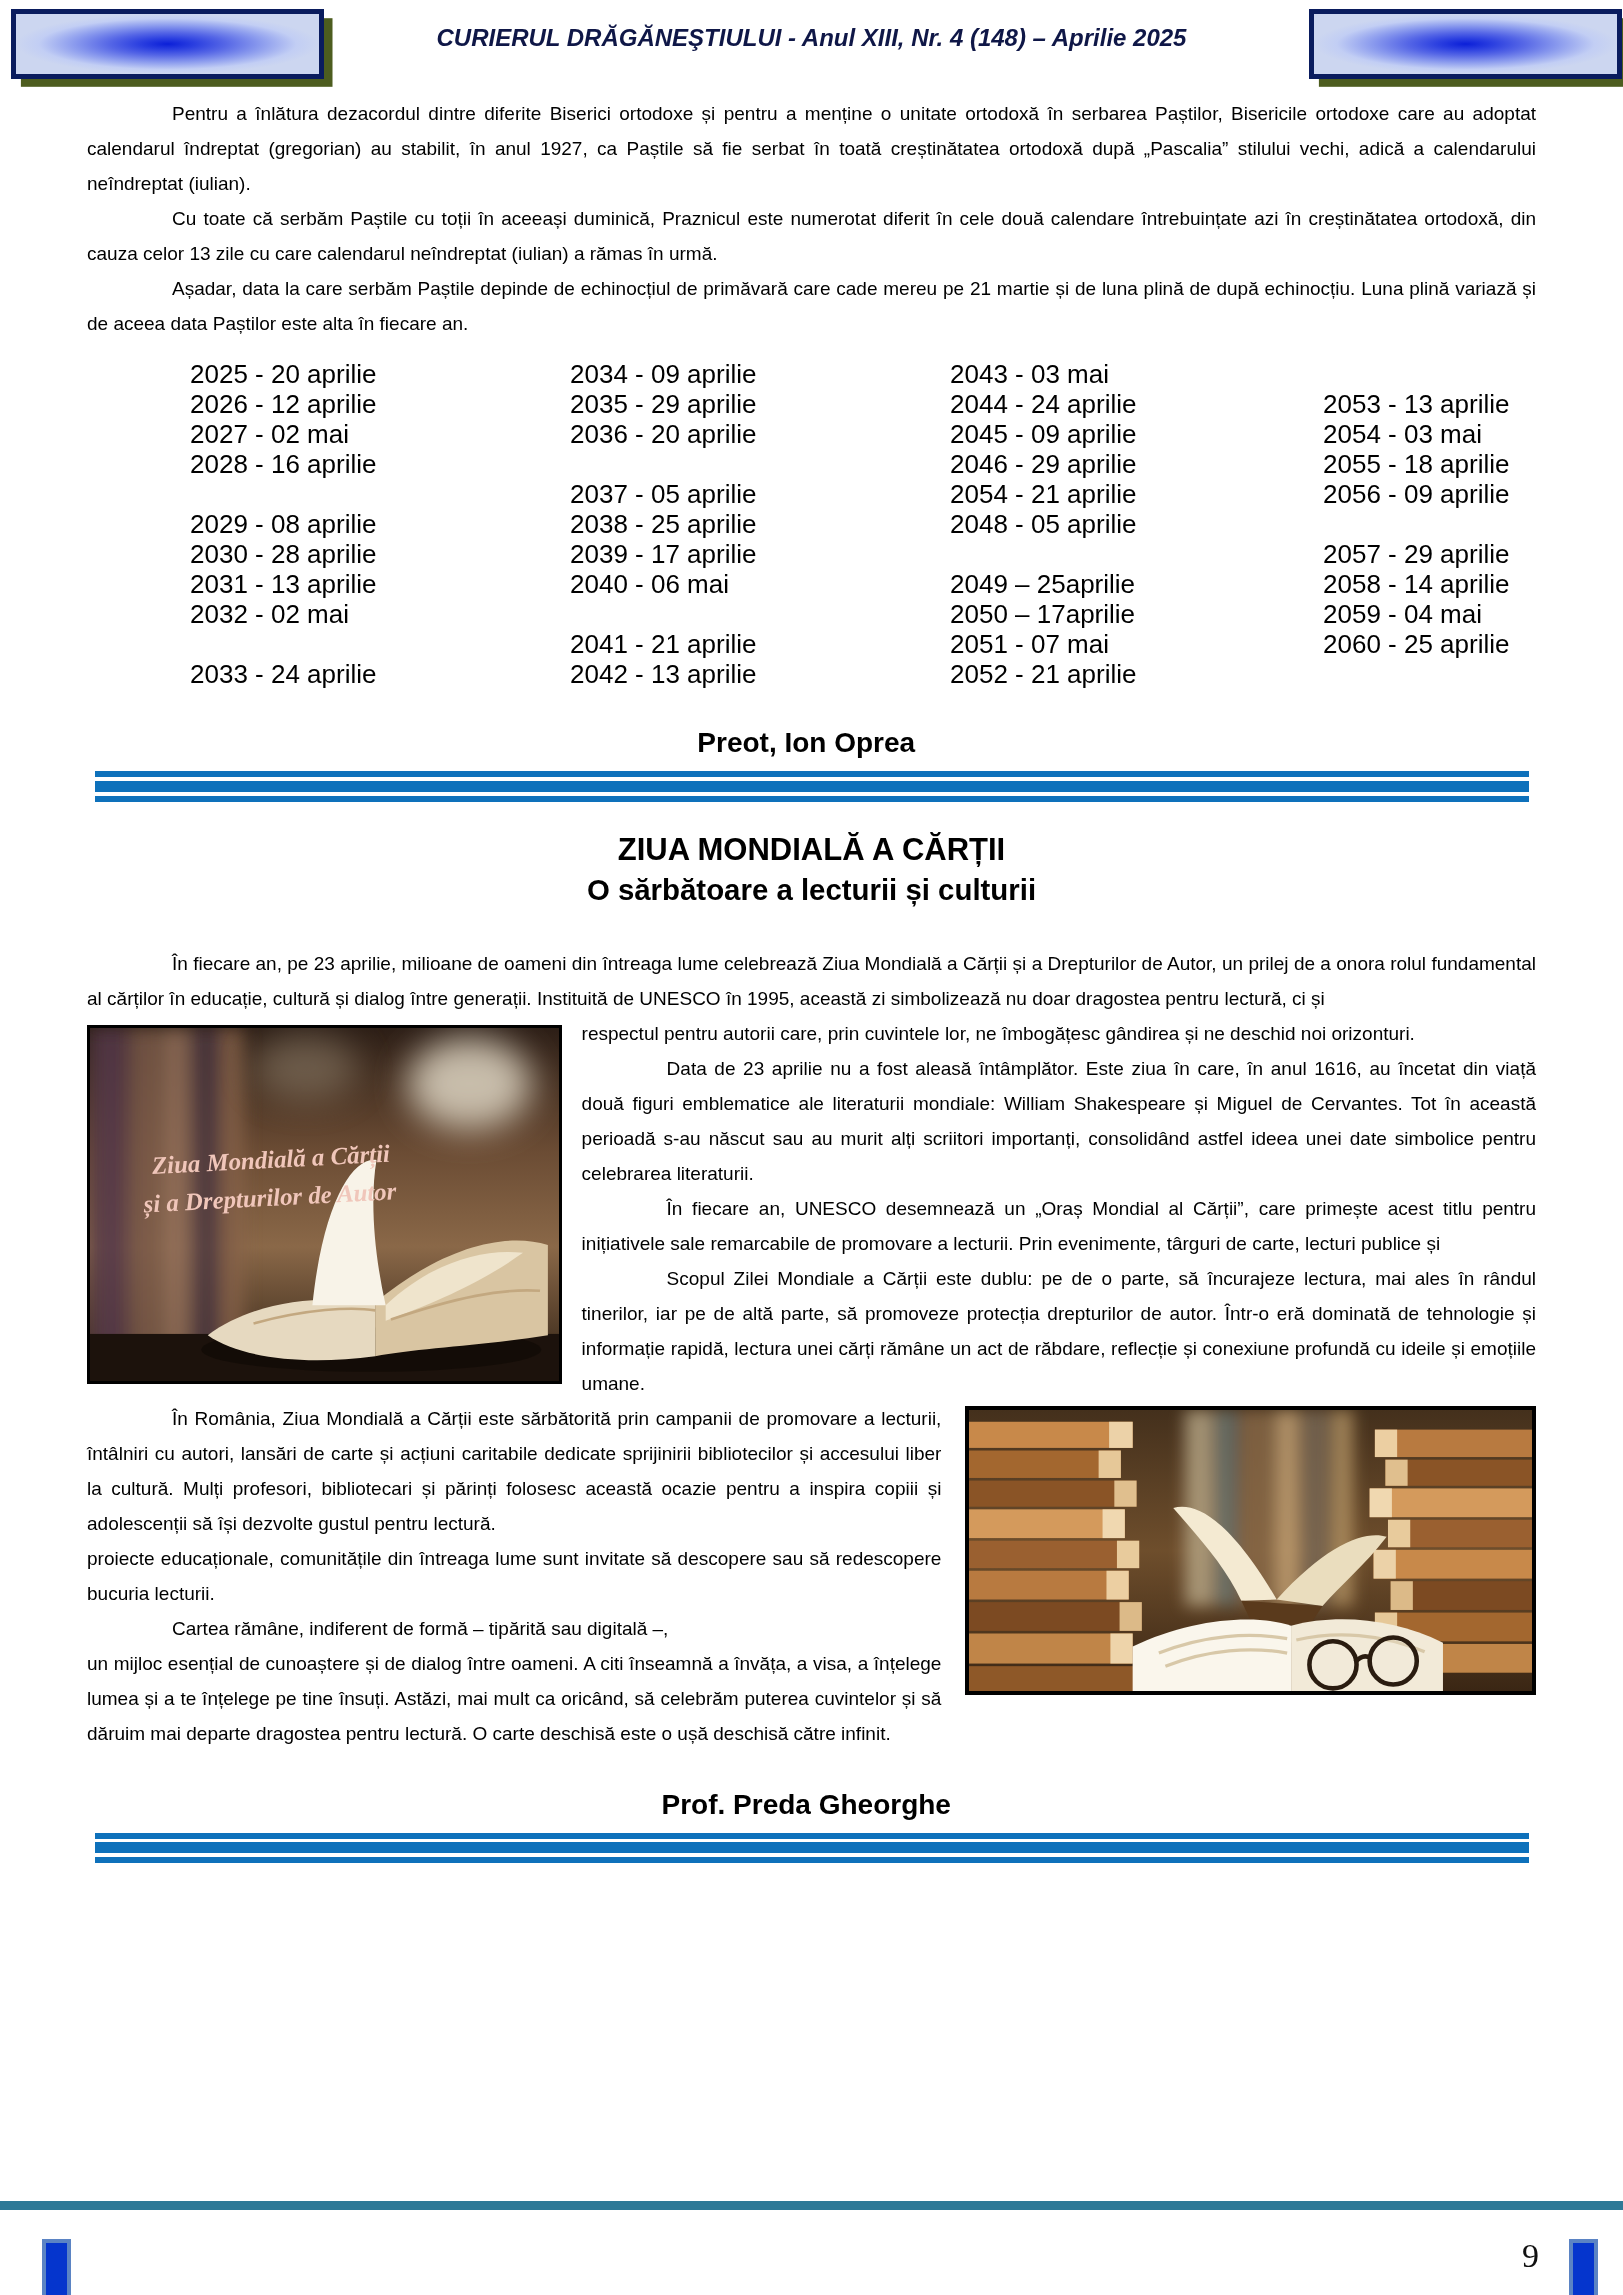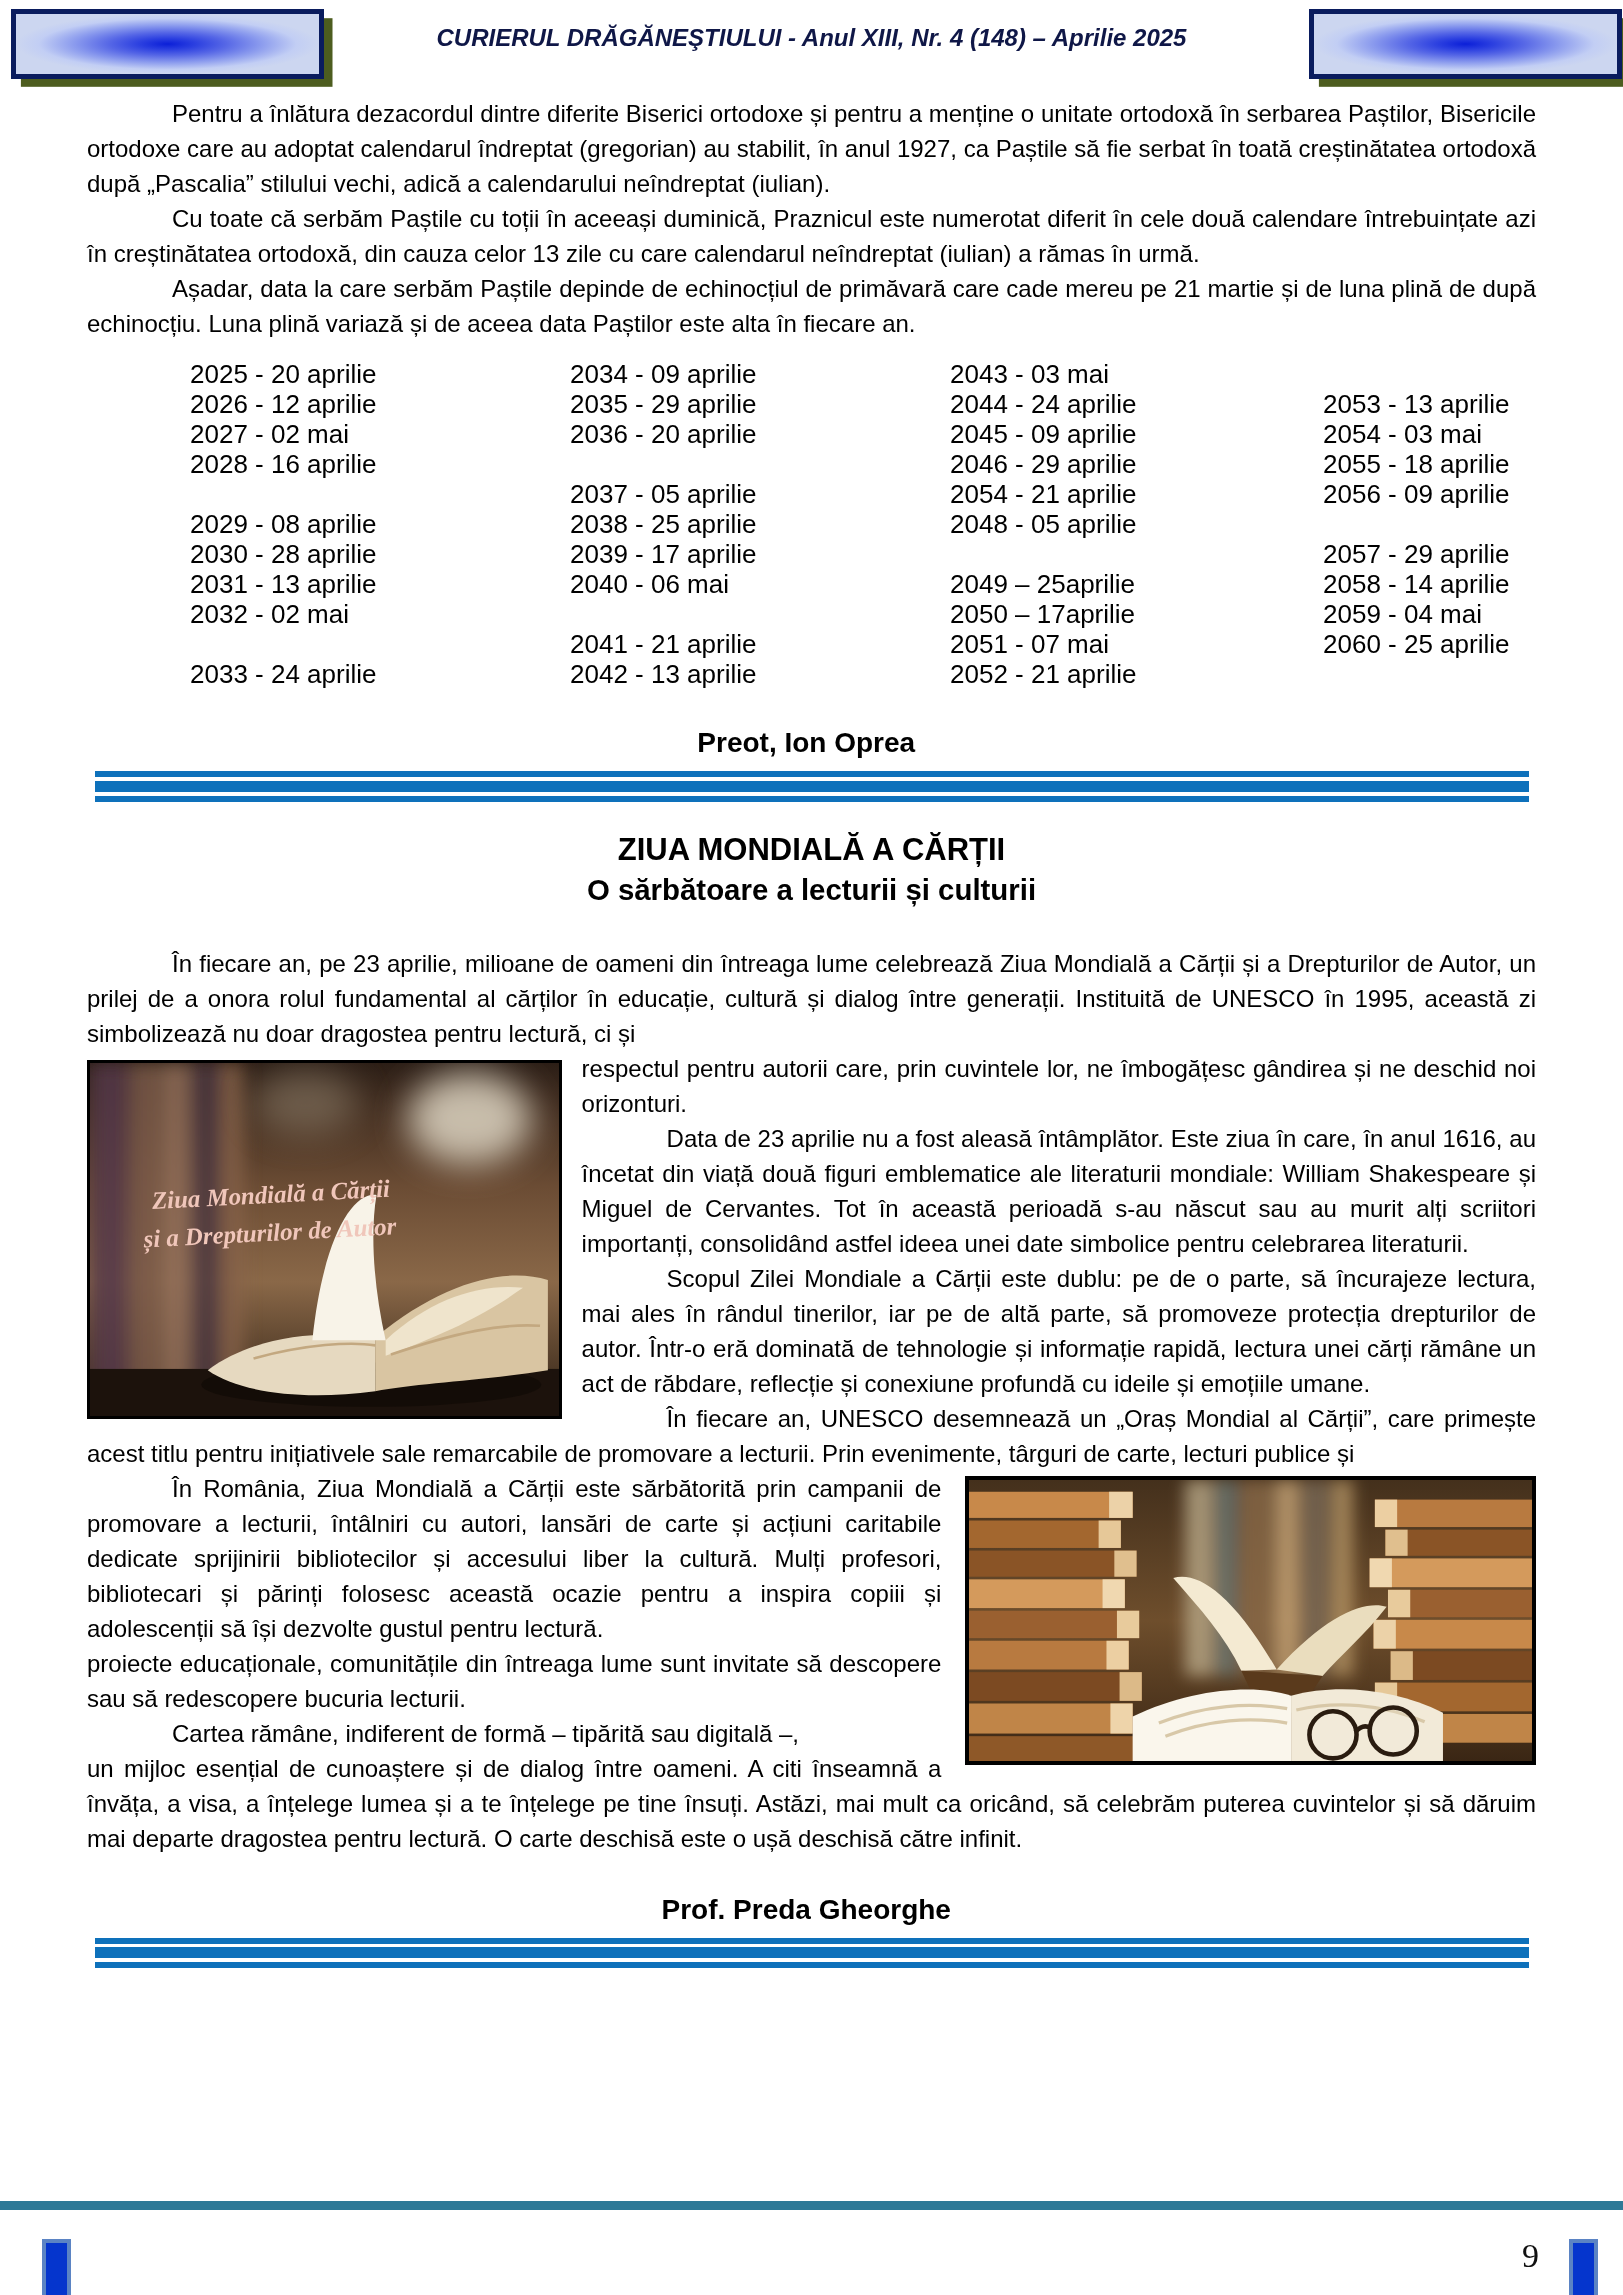--- a/index.html
+++ b/index.html
@@ -15,21 +15,21 @@
   .hdr-box{position:absolute;top:8.5px;width:303px;height:60px;
            border:5.9px solid var(--hdr-border);
            background:radial-gradient(closest-side,#0b1fd8 0%,#2b3fe0 18%,#5566e6 38%,#8c9cee 62%,#c2cef4 85%,#ccd6f0 100%);
            box-shadow:9.2px 8.5px 0 -0.7px var(--hdr-shadow);}
   .hdr-box.left{left:11px;} .hdr-box.right{left:1309px;}
   .hdr-title{position:absolute;top:23.6px;left:0;width:100%;text-align:center;
              font-size:24px;font-weight:bold;font-style:italic;color:var(--navy);letter-spacing:0px;}
 
   
   .content{position:absolute;left:87px;top:96px;width:1449px;}
-  p.body{font-size:24px;line-height:35px;text-align:justify;margin:0;}
+  p.body{font-size:19px;line-height:35px;text-align:justify;margin:0;}
   .ind{text-indent:85px;}
 
   .easter-grid{margin:18.3px 0 0 103px;display:grid;grid-template-columns:380px 380px 373px auto;}
   .easter-grid .cell{font-size:26px;line-height:30px;height:30px;white-space:nowrap;}
 
   .sig{display:block;text-align:center;font-weight:bold;font-size:28px;margin-top:38px;padding-right:10.5px;}
 
   .sep{width:1434px;margin:11.8px 0 0 7.9px;}
   .sep .thin{height:5.9px;background:var(--sep-blue);}
   .sep .thick{height:11px;background:var(--sep-blue);margin:3.9px 0;}
@@ -166,22 +166,22 @@
           </g>
           <g transform="rotate(-3 200 230)" font-family="'Liberation Serif',serif" font-style="italic" font-weight="bold">
             <text x="96" y="218" font-size="38" fill="#f0c6ba">Ziua Mondială a Cărții</text>
             <text x="80" y="276" font-size="38" fill="#f0c6ba">și a Drepturilor de Autor</text>
           </g>
         </svg>
       </figure>
 
       <p class="body">respectul pentru autorii care, prin cuvintele lor, ne îmbogățesc gândirea și ne deschid noi orizonturi.</p>
       <p class="body ind">Data de 23 aprilie nu a fost aleasă întâmplător. Este ziua în care, în anul 1616, au încetat din viață două figuri emblematice ale literaturii mondiale: William Shakespeare și Miguel de Cervantes. Tot în această perioadă s-au născut sau au murit alți scriitori importanți, consolidând astfel ideea unei date simbolice pentru celebrarea literaturii.</p>
+      <p class="body ind">În fiecare an, UNESCO desemnează un „Oraș Mondial al Cărții”, care primește acest titlu pentru inițiativele sale remarcabile de promovare a lecturii. Prin evenimente, târguri de carte, lecturi publice și</p>
       <p class="body ind">Scopul Zilei Mondiale a Cărții este dublu: pe de o parte, să încurajeze lectura, mai ales în rândul tinerilor, iar pe de altă parte, să promoveze protecția drepturilor de autor. Într-o eră dominată de tehnologie și informație rapidă, lectura unei cărți rămâne un act de răbdare, reflecție și conexiune profundă cu ideile și emoțiile umane.</p>
-      <p class="body ind">În fiecare an, UNESCO desemnează un „Oraș Mondial al Cărții”, care primește acest titlu pentru inițiativele sale remarcabile de promovare a lecturii. Prin evenimente, târguri de carte, lecturi publice și</p>
 
       <figure class="f2 photo">
         <svg viewBox="0 0 860 430" preserveAspectRatio="none">
           <defs>
             <linearGradient id="bg2" x1="0" y1="0" x2="0" y2="1">
               <stop offset="0" stop-color="#4a3категория520"></stop>
             </linearGradient>
             <linearGradient id="bg2b" x1="0" y1="0" x2="0" y2="1">
               <stop offset="0" stop-color="#44301c"></stop>
                 <stop offset="0.5" stop-color="#6e4e2c"></stop>

